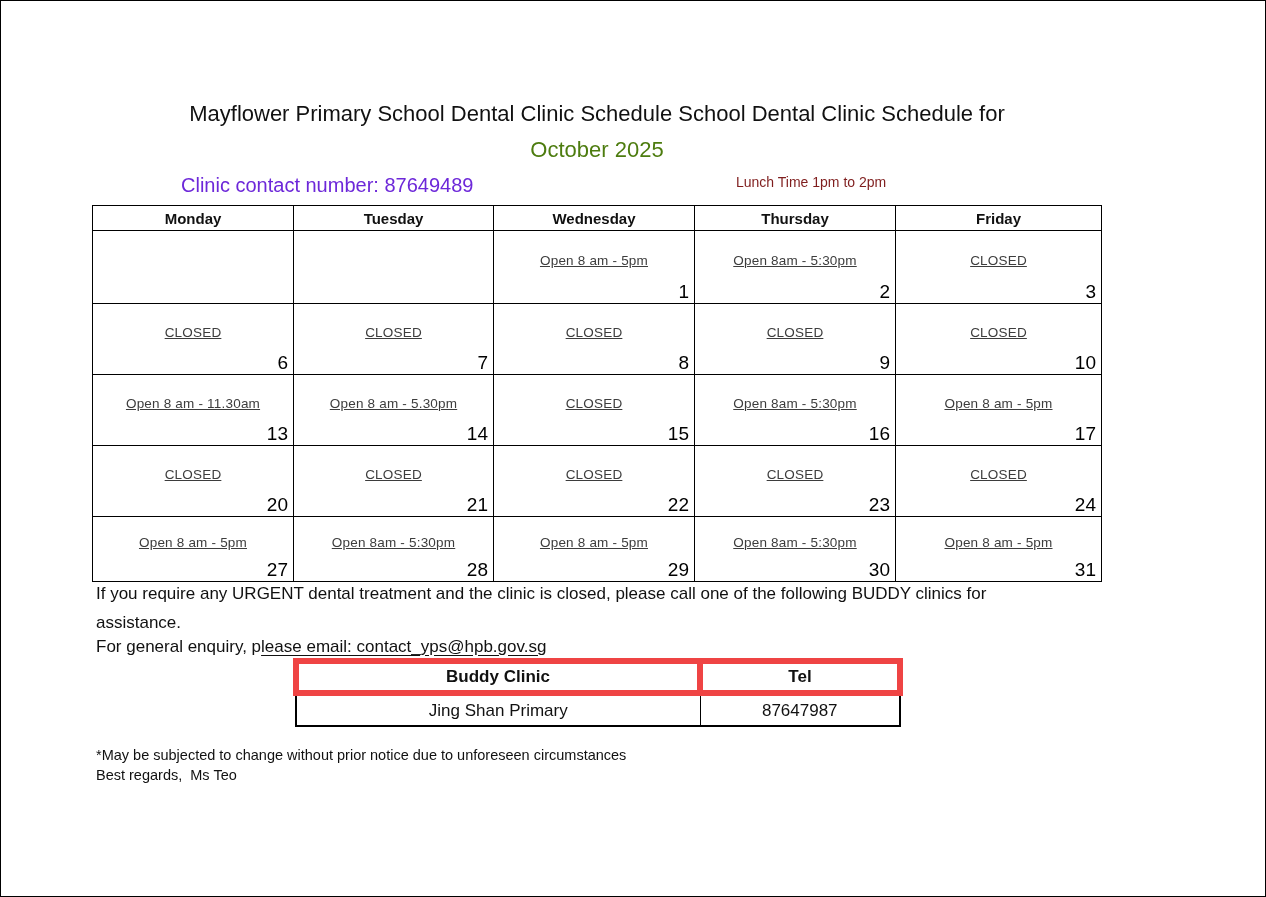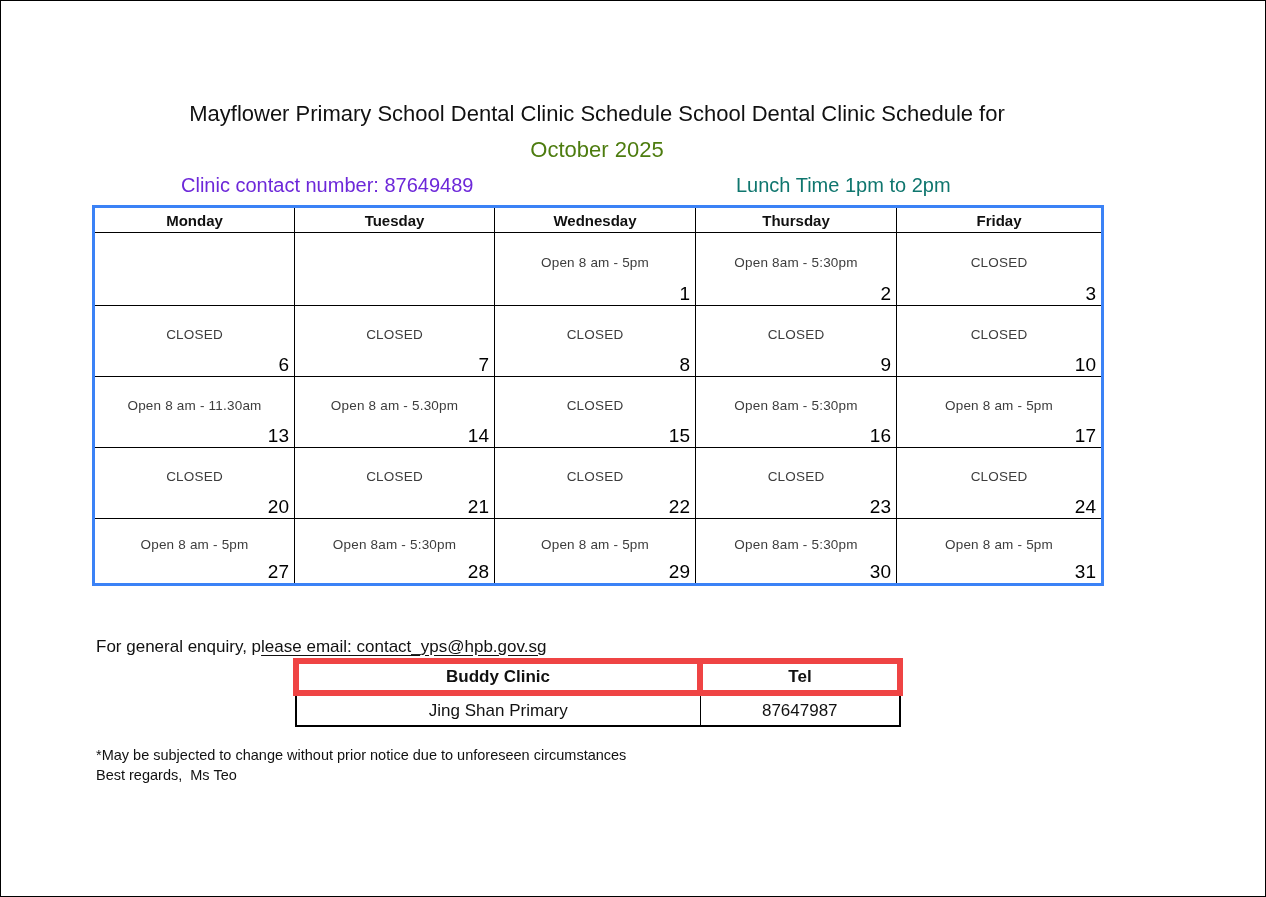--- a/index.html
+++ b/index.html
@@ -16,42 +16,42 @@
   }
   .title-line1 {
     position: absolute; top: 100px; left: 92px; width: 1008px;
     text-align: center; font-size: 22px; line-height: 26px; color: #111;
   }
   .title-line2 {
     position: absolute; top: 136px; left: 92px; width: 1008px;
     text-align: center; font-size: 22px; line-height: 26px; color: #4d7c0f;
   }
   .contact-number { position: absolute; top: 173px; left: 180px; font-size: 20px; color: #6d28d9; }
-  .lunch-time     { position: absolute; top: 173px; left: 735px; font-size: 20px; color: #0f766e; }
+  .lunch-time     { position: absolute; top: 173px; left: 735px; font-size: 14px; color: #7f1d1d; }
 
   table { border-collapse: collapse; table-layout: fixed; }
 
   .calendar {
     position: absolute; left: 91px; top: 204px; width: 1009px;
-    border: 3px solid #3b82f6;
+    border: 1px solid #3b82f6;
   }
   .calendar th {
     border: 1px solid #000; height: 24px; padding: 0;
     font-size: 15px; font-weight: bold; text-align: center; color: #111;
   }
   .calendar td.cc {
     border: 1px solid #000; position: relative;
     vertical-align: middle; text-align: center; padding: 0;
   }
   .calendar tr.r1 td { height: 72px; }
   .calendar tr.r2 td { height: 70px; }
   .calendar tr.r3 td { height: 70px; }
   .calendar tr.r4 td { height: 70px; }
   .calendar tr.r5 td { height: 64px; }
-  .ct { font-size: 13.5px; color: #3d3d3d; padding-bottom: 14px; letter-spacing: 0.2px; }
+  .ct { font-size: 13.5px; color: #3d3d3d; padding-bottom: 14px; letter-spacing: 0.2px; text-decoration: underline; }
   .cd {
     position: absolute; right: 5px; bottom: 0px;
     font-size: 19px; color: #000; line-height: 23px;
   }
 
   .urgent-note {
     position: absolute; left: 95px; top: 578px; width: 900px;
     font-size: 17px; line-height: 29px; color: #111;
   }
   .enquiry-line {
@@ -211,20 +211,21 @@
           <div class="cd">30</div>
         </td>
         <td class="cc">
           <div class="ct">Open 8 am - 5pm</div>
           <div class="cd">31</div>
         </td>
       </tr>
     </tbody>
   </table>
 
+  <div class="urgent-note">If you require any URGENT dental treatment and the clinic is closed, please call one of the following BUDDY clinics for assistance.</div>
 
   <div class="enquiry-line"><span>For general enquiry, p</span><span class="enquiry-underline">lease email: contact_yps@hpb.gov.sg</span></div>
 
   <table class="buddy">
     <colgroup>
       <col style="width:404px">
         <col style="width:200px">
     </colgroup>
     <thead>
       <tr>

